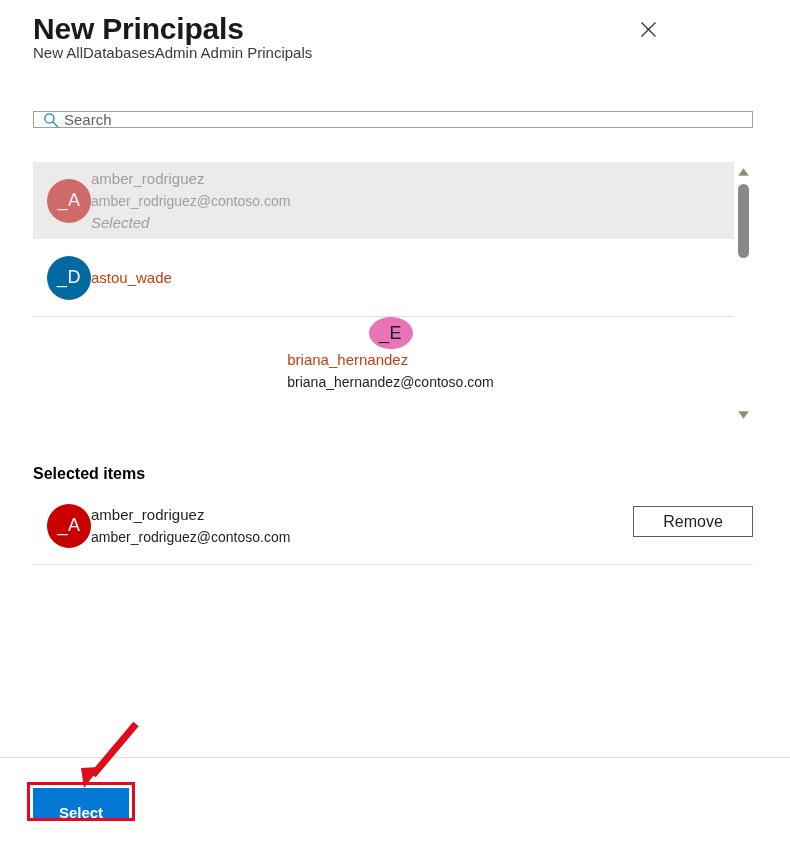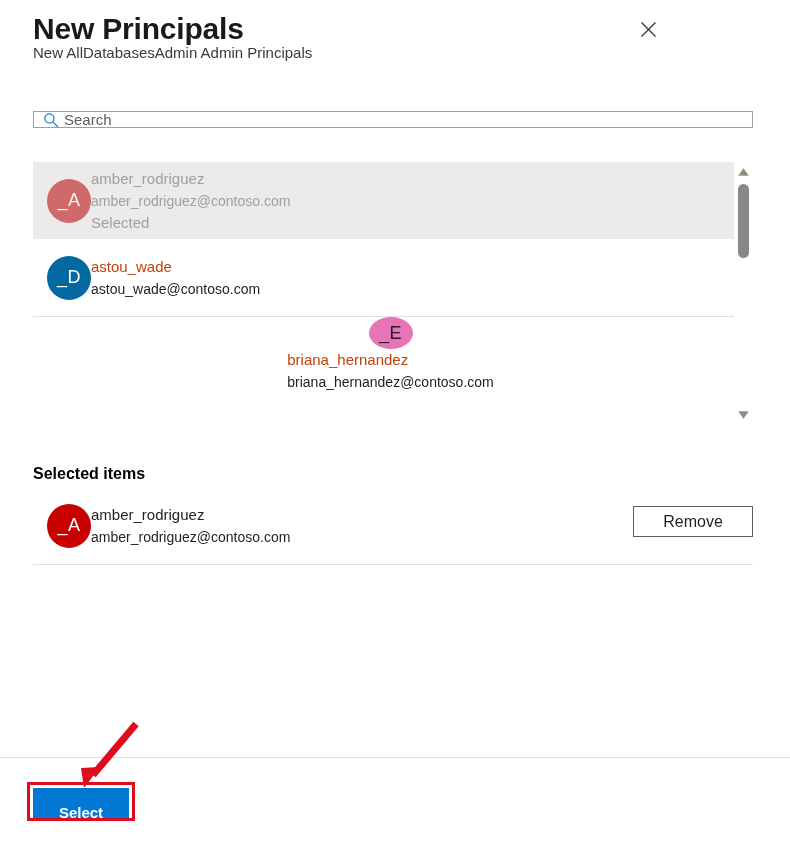--- a/index.html
+++ b/index.html
@@ -161,20 +161,21 @@
     font-size: 14px;
     line-height: 22px;
     color: #201f1e;
     white-space: nowrap;
   }
   .result-status {
     font-size: 15px;
     line-height: 22px;
     color: #a19f9d;
     white-space: nowrap;
+    font-style: italic;
   }
   .result-row.disabled .result-name,
   .result-row.disabled .result-mail {
     color: #a19f9d;
   }
 
   
   .scrollbar {
     position: absolute;
     right: 0;
@@ -337,21 +338,20 @@
         <div class="result-name">amber_rodriguez</div>
         <div class="result-mail">amber_rodriguez@contoso.com</div>
         <div class="result-status">Selected</div>
       </div>
     </div>
 
     <div class="result-row">
       <div class="avatar" style="background:#0369a1;color:#ffffff;">_D</div>
       <div class="result-text">
         <div class="result-name">astou_wade</div>
-        <div class="result-mail">astou_wade@contoso.com</div>
       </div>
     </div>
 
     <div class="result-row divided">
       <div class="avatar" style="background:#e874b8;color:#201f1e;">_E</div>
       <div class="result-text">
         <div class="result-name">briana_hernandez</div>
         <div class="result-mail">briana_hernandez@contoso.com</div>
       </div>
     </div>

